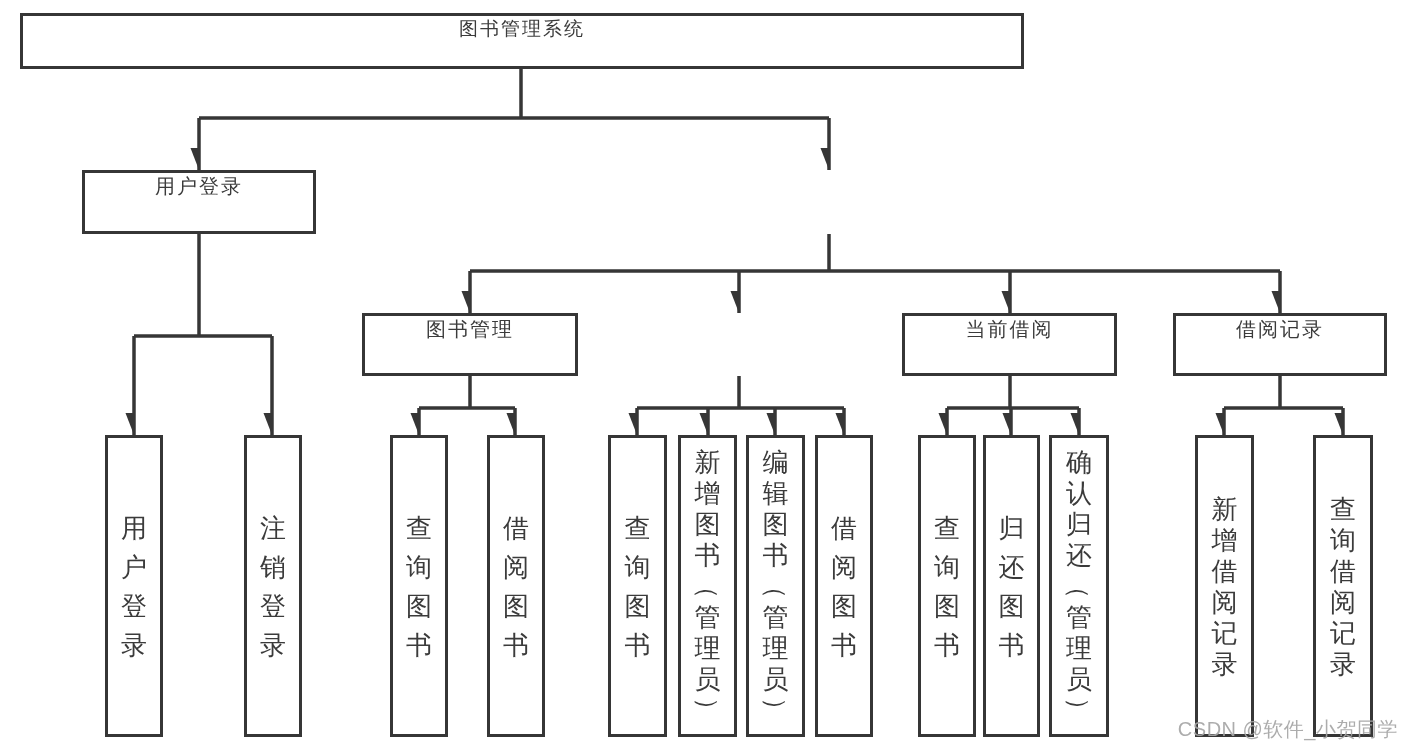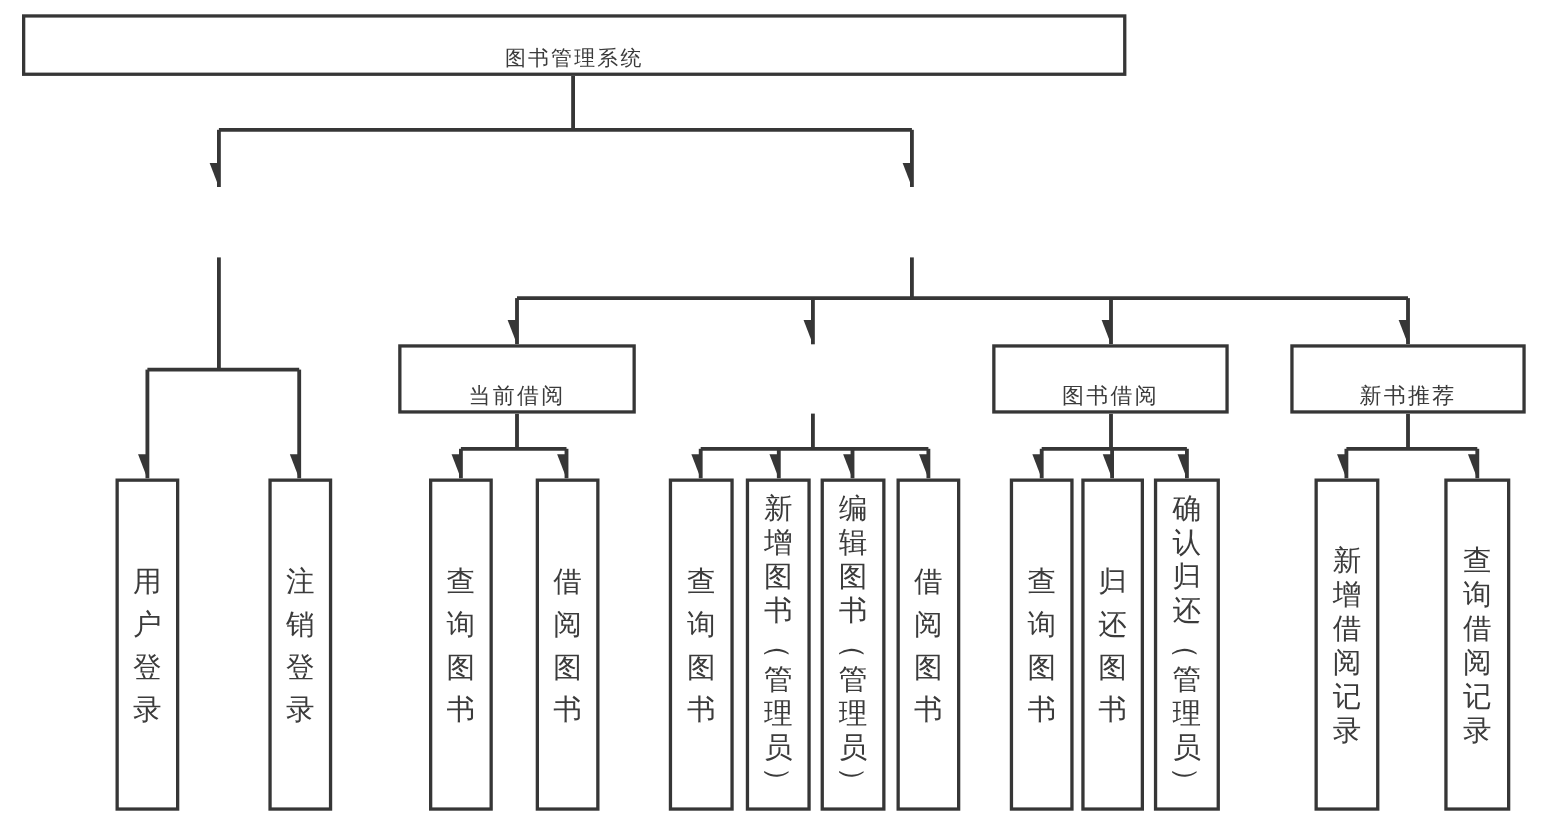--- a/index.html
+++ b/index.html
@@ -12,21 +12,21 @@
   html,body{margin:0;padding:0;background:var(--bg);}
   .canvas{
     position:relative;width:1405px;height:747px;background:var(--bg);
     font-family:"Liberation Sans","DejaVu Sans",sans-serif;overflow:hidden;
   }
   .wires{position:absolute;left:0;top:0;z-index:1;}
   .wires .ln{stroke:var(--line);stroke-width:3.5;fill:none;}
   .node{
     position:absolute;box-sizing:border-box;z-index:2;
     background:var(--fill);border:3px solid var(--line);
-    display:flex;align-items:flex-end;justify-content:center;
+    display:flex;align-items:flex-start;justify-content:center;
   }
   .hnode span{font-size:20px;color:var(--text);letter-spacing:2px;white-space:nowrap;}
   .root span{font-size:19px;}
   .leaf{top:435px;height:302px;}
   .vtext{
     display:flex;flex-direction:column;align-items:center;justify-content:center;
     height:100%;width:100%;font-size:26px;color:var(--text);line-height:1;
   }
   .vtext .rot{transform:rotate(90deg);}
   .watermark{
@@ -84,29 +84,32 @@
     <path class="ln" d="M1280 376 V408"></path>
     <path class="ln" d="M1224 408 H1343"></path>
     <path class="ln" d="M1224 408 V435" marker-end="url(#arrow)"></path>
     <path class="ln" d="M1343 408 V435" marker-end="url(#arrow)"></path>
   </svg>
 
   <div class="node hnode root" style="left:20px;top:13px;width:1004px;height:56px">
     <span>图书管理系统</span>
   </div>
 
+  <div class="node hnode" style="left:82px;top:170px;width:234px;height:64px">
+    <span>用户登录</span>
+  </div>
 
   <div class="node hnode" style="left:362px;top:313px;width:216px;height:63px">
+    <span>图书管理</span>
+  </div>
+  <div class="node hnode" style="left:902px;top:313px;width:215px;height:63px">
     <span>当前借阅</span>
   </div>
-  <div class="node hnode" style="left:902px;top:313px;width:215px;height:63px">
-    <span>图书借阅</span>
-  </div>
   <div class="node hnode" style="left:1173px;top:313px;width:214px;height:63px">
-    <span>新书推荐</span>
+    <span>借阅记录</span>
   </div>
 
   <div class="node leaf" style="left:105px;width:58px">
     <span class="vtext" style="gap: 13px;">
         <span>用</span>
         <span>户</span>
         <span>登</span>
         <span>录</span>
       </span>
   </div>
@@ -223,13 +226,14 @@
     <span class="vtext" style="gap: 5px;">
         <span>查</span>
         <span>询</span>
         <span>借</span>
         <span>阅</span>
         <span>记</span>
         <span>录</span>
       </span>
   </div>
 
+  <div class="watermark">CSDN @软件_小贺同学</div>
 </div>
 
 </body></html>

